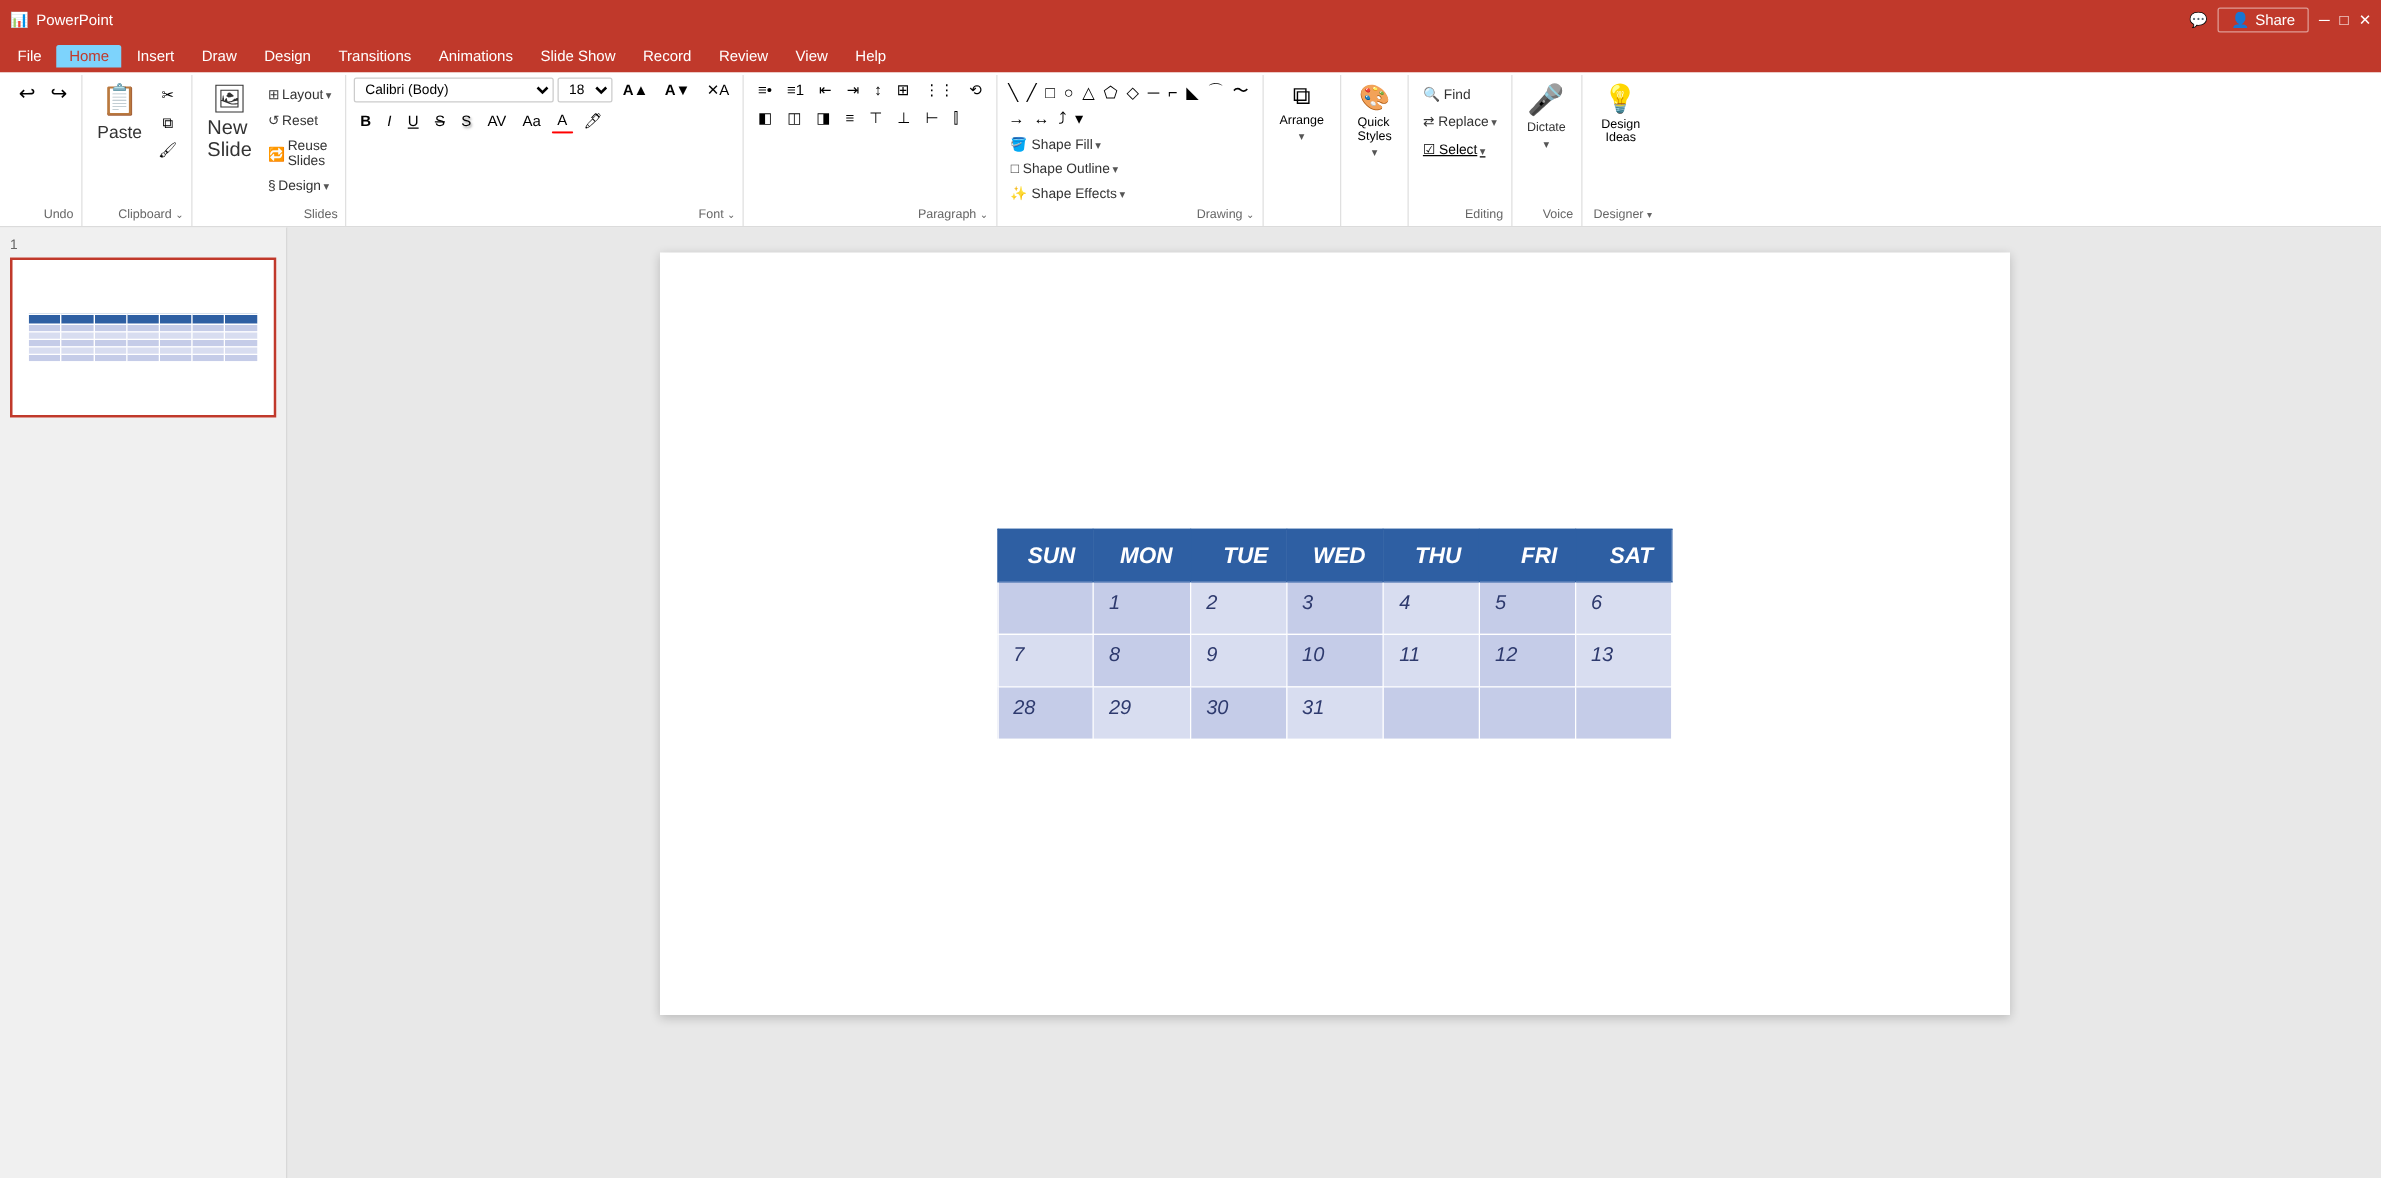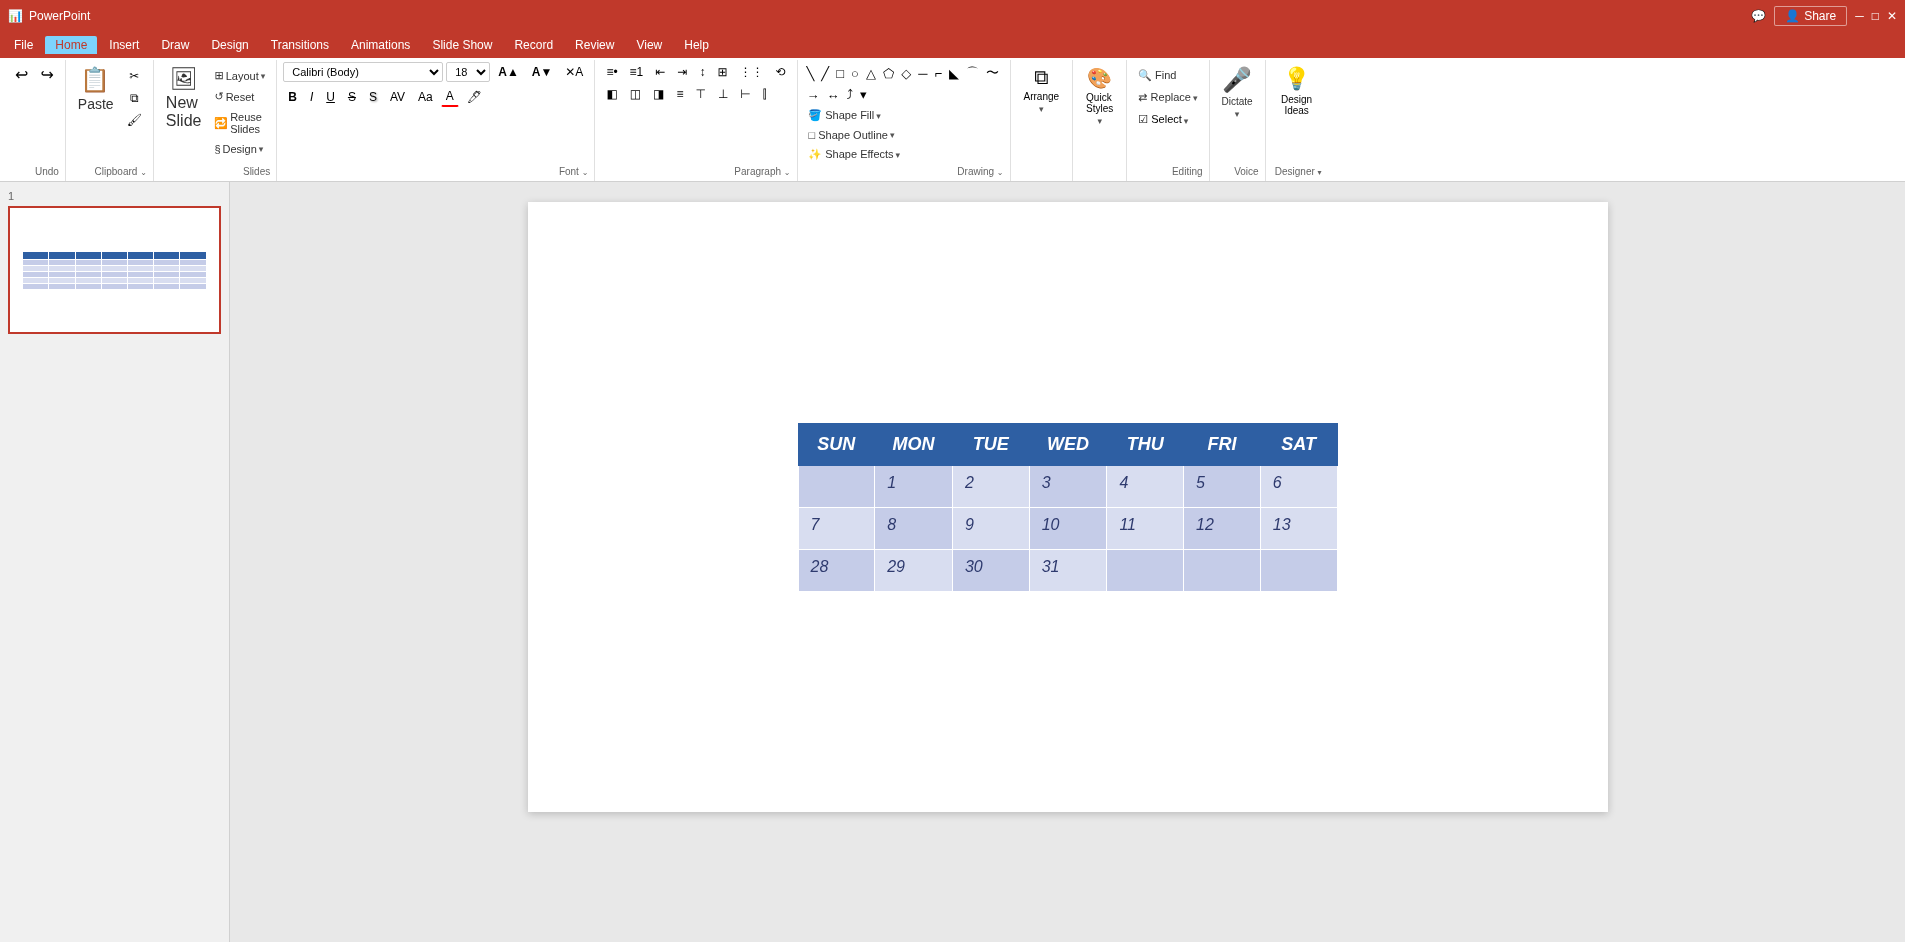--- a/index.html
+++ b/index.html
@@ -201,21 +201,21 @@
       border-collapse: collapse;
       width: 540px;
     }
     .calendar-table th {
       background: #2e5fa3;
       color: white;
       font-style: italic;
       font-weight: bold;
       font-size: 18px;
       padding: 10px 14px;
-      text-align: center;
+      text-align: right;
       font-family: 'Comic Sans MS', cursive, sans-serif;
       border: 1px solid #2e5fa3;
     }
     .calendar-table td {
       background: #c5cce8;
       color: #2e3a6e;
       font-style: italic;
       font-size: 16px;
       padding: 8px 12px;
       min-width: 70px;
@@ -279,20 +279,21 @@
 
     .select-row {
       display: flex;
       align-items: flex-end;
       gap: 2px;
       cursor: pointer;
       padding: 2px 4px;
       border-radius: 2px;
       border: 1px solid transparent;
       font-size: 11px;
+      text-decoration: underline;
     }
   </style>
 </head>
 <body>
 
 <div class="title-bar">
   <div class="title-bar-left">
     <span>📊</span>
     <span>PowerPoint</span>
   </div>

